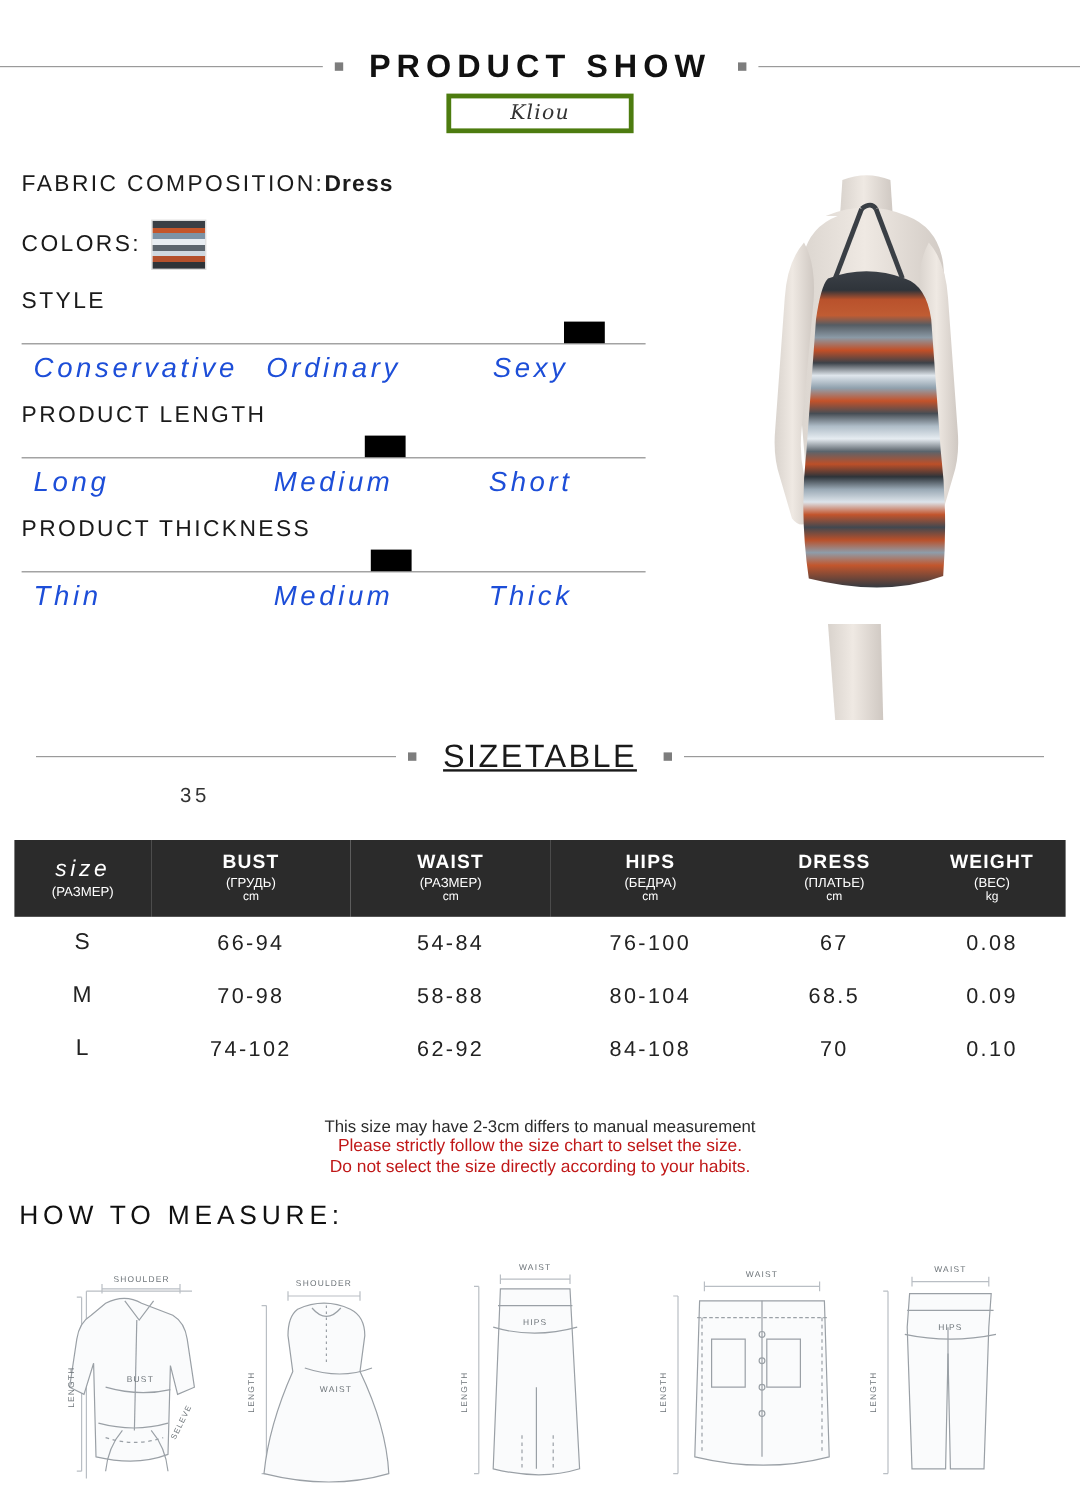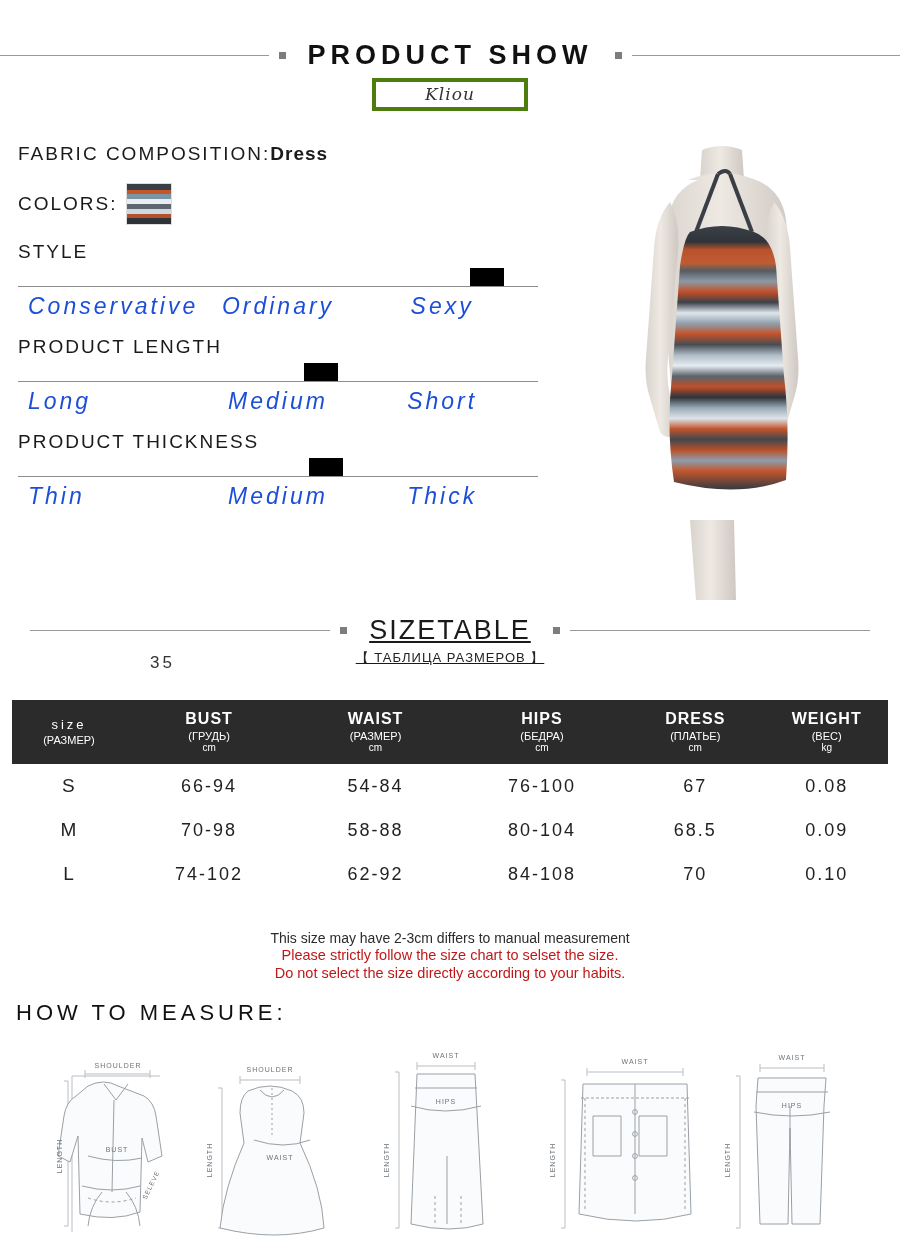--- a/index.html
+++ b/index.html
@@ -190,21 +190,21 @@
   .table thead tr { background: #2b2b2b; color: #ffffff; }
   .table thead th {
     font-weight: 700;
     padding: 10px 0 11px;
     text-align: center;
     vertical-align: middle;
   }
   .th-main { font-size: 16px; letter-spacing: 1px; display: block; }
   .th-sub  { font-size: 11px; display: block; margin-top: 2px; font-weight: 400; }
   .th-unit { font-size: 10px; display: block; font-weight: 400; }
-  .th-size-main { font-size: 13px; letter-spacing: 3px; display: block; font-weight: 400;}
+  .th-size-main { font-size: 19px; letter-spacing: 3px; display: block; font-weight: 400; font-style: italic;}
   .table tbody td {
     text-align: center;
     font-size: 18px;
     letter-spacing: 2px;
     padding: 11px 0;
     color: #222;
     font-weight: 400;
   }
   .table tbody td.sz { font-size: 19px; letter-spacing: 1px; }
 
@@ -363,21 +363,20 @@
 </div>
 
 <div class="sizetable-head">
   <div class="header-line-row">
     <div class="hline"></div>
     <div class="hsq"></div>
     <div class="st-title">SIZETABLE</div>
     <div class="hsq"></div>
     <div class="hline"></div>
   </div>
-  <div class="st-sub">【 ТАБЛИЦА РАЗМЕРОВ 】</div>
   <div class="st-35">35</div>
 </div>
 
 <table class="table">
   <thead>
     <tr>
       <th style="width:13%">
         <span class="th-size-main">size</span>
         <span class="th-sub">(РАЗМЕР)</span>
       </th>

